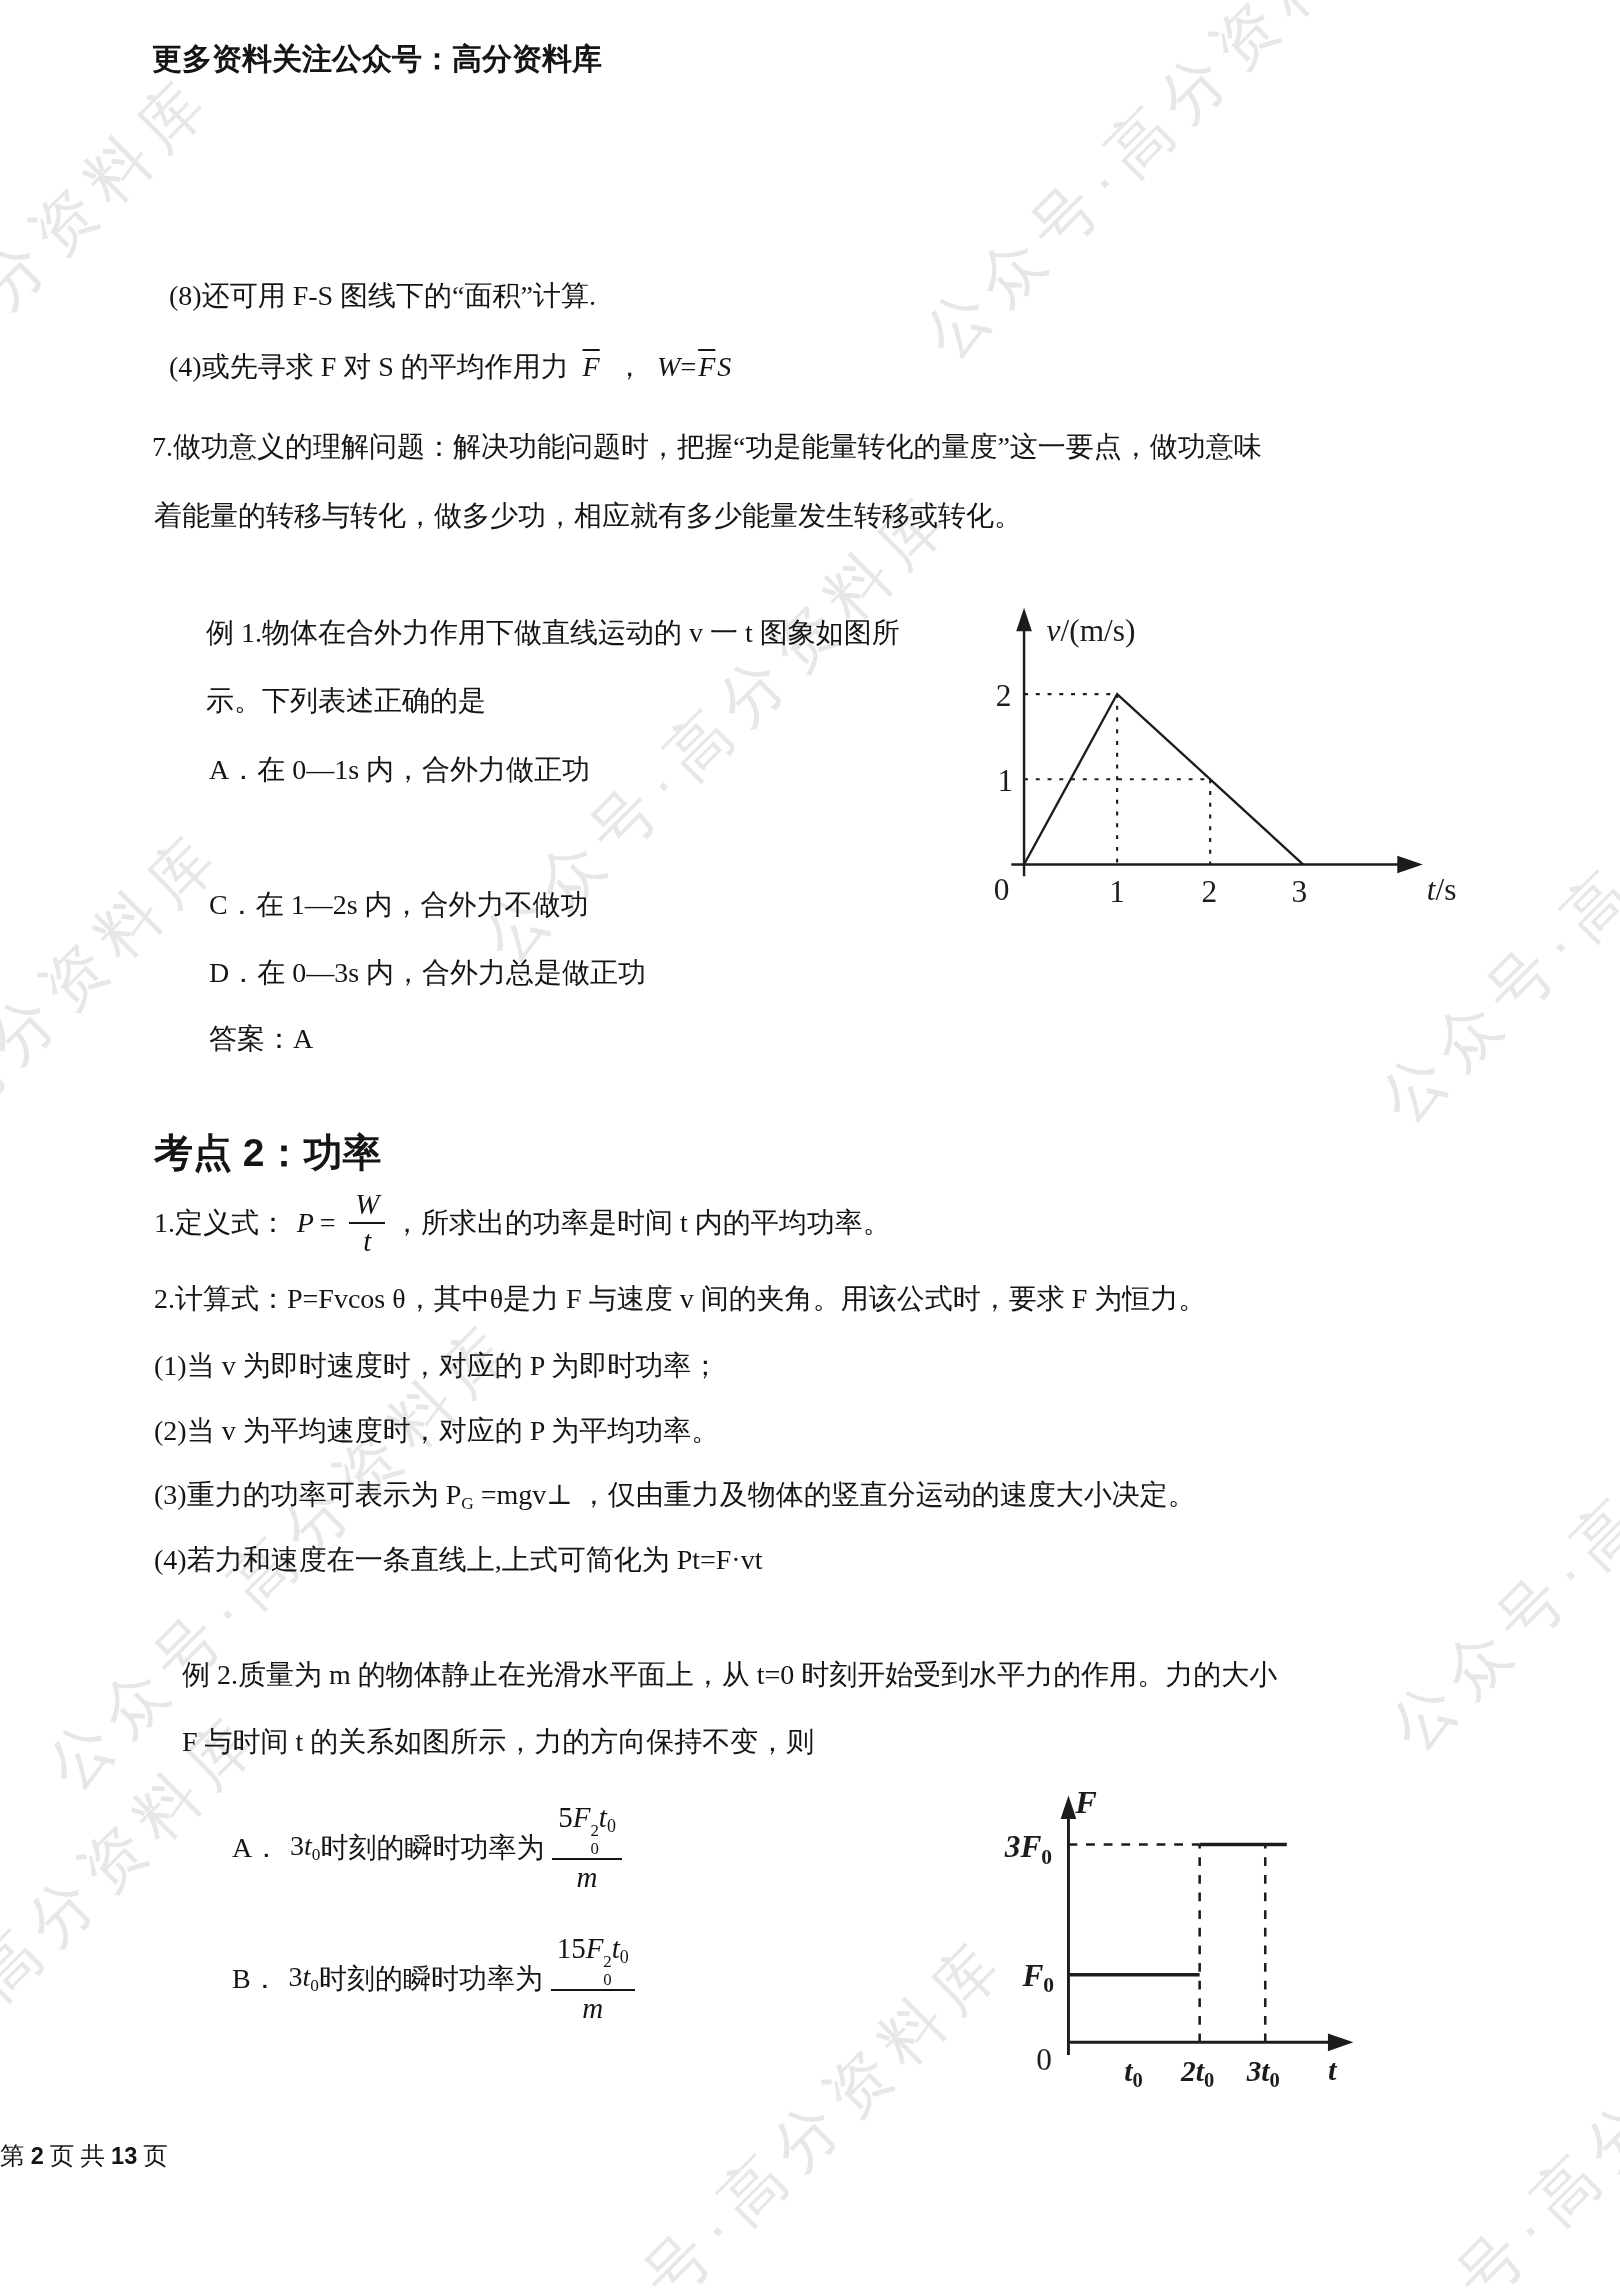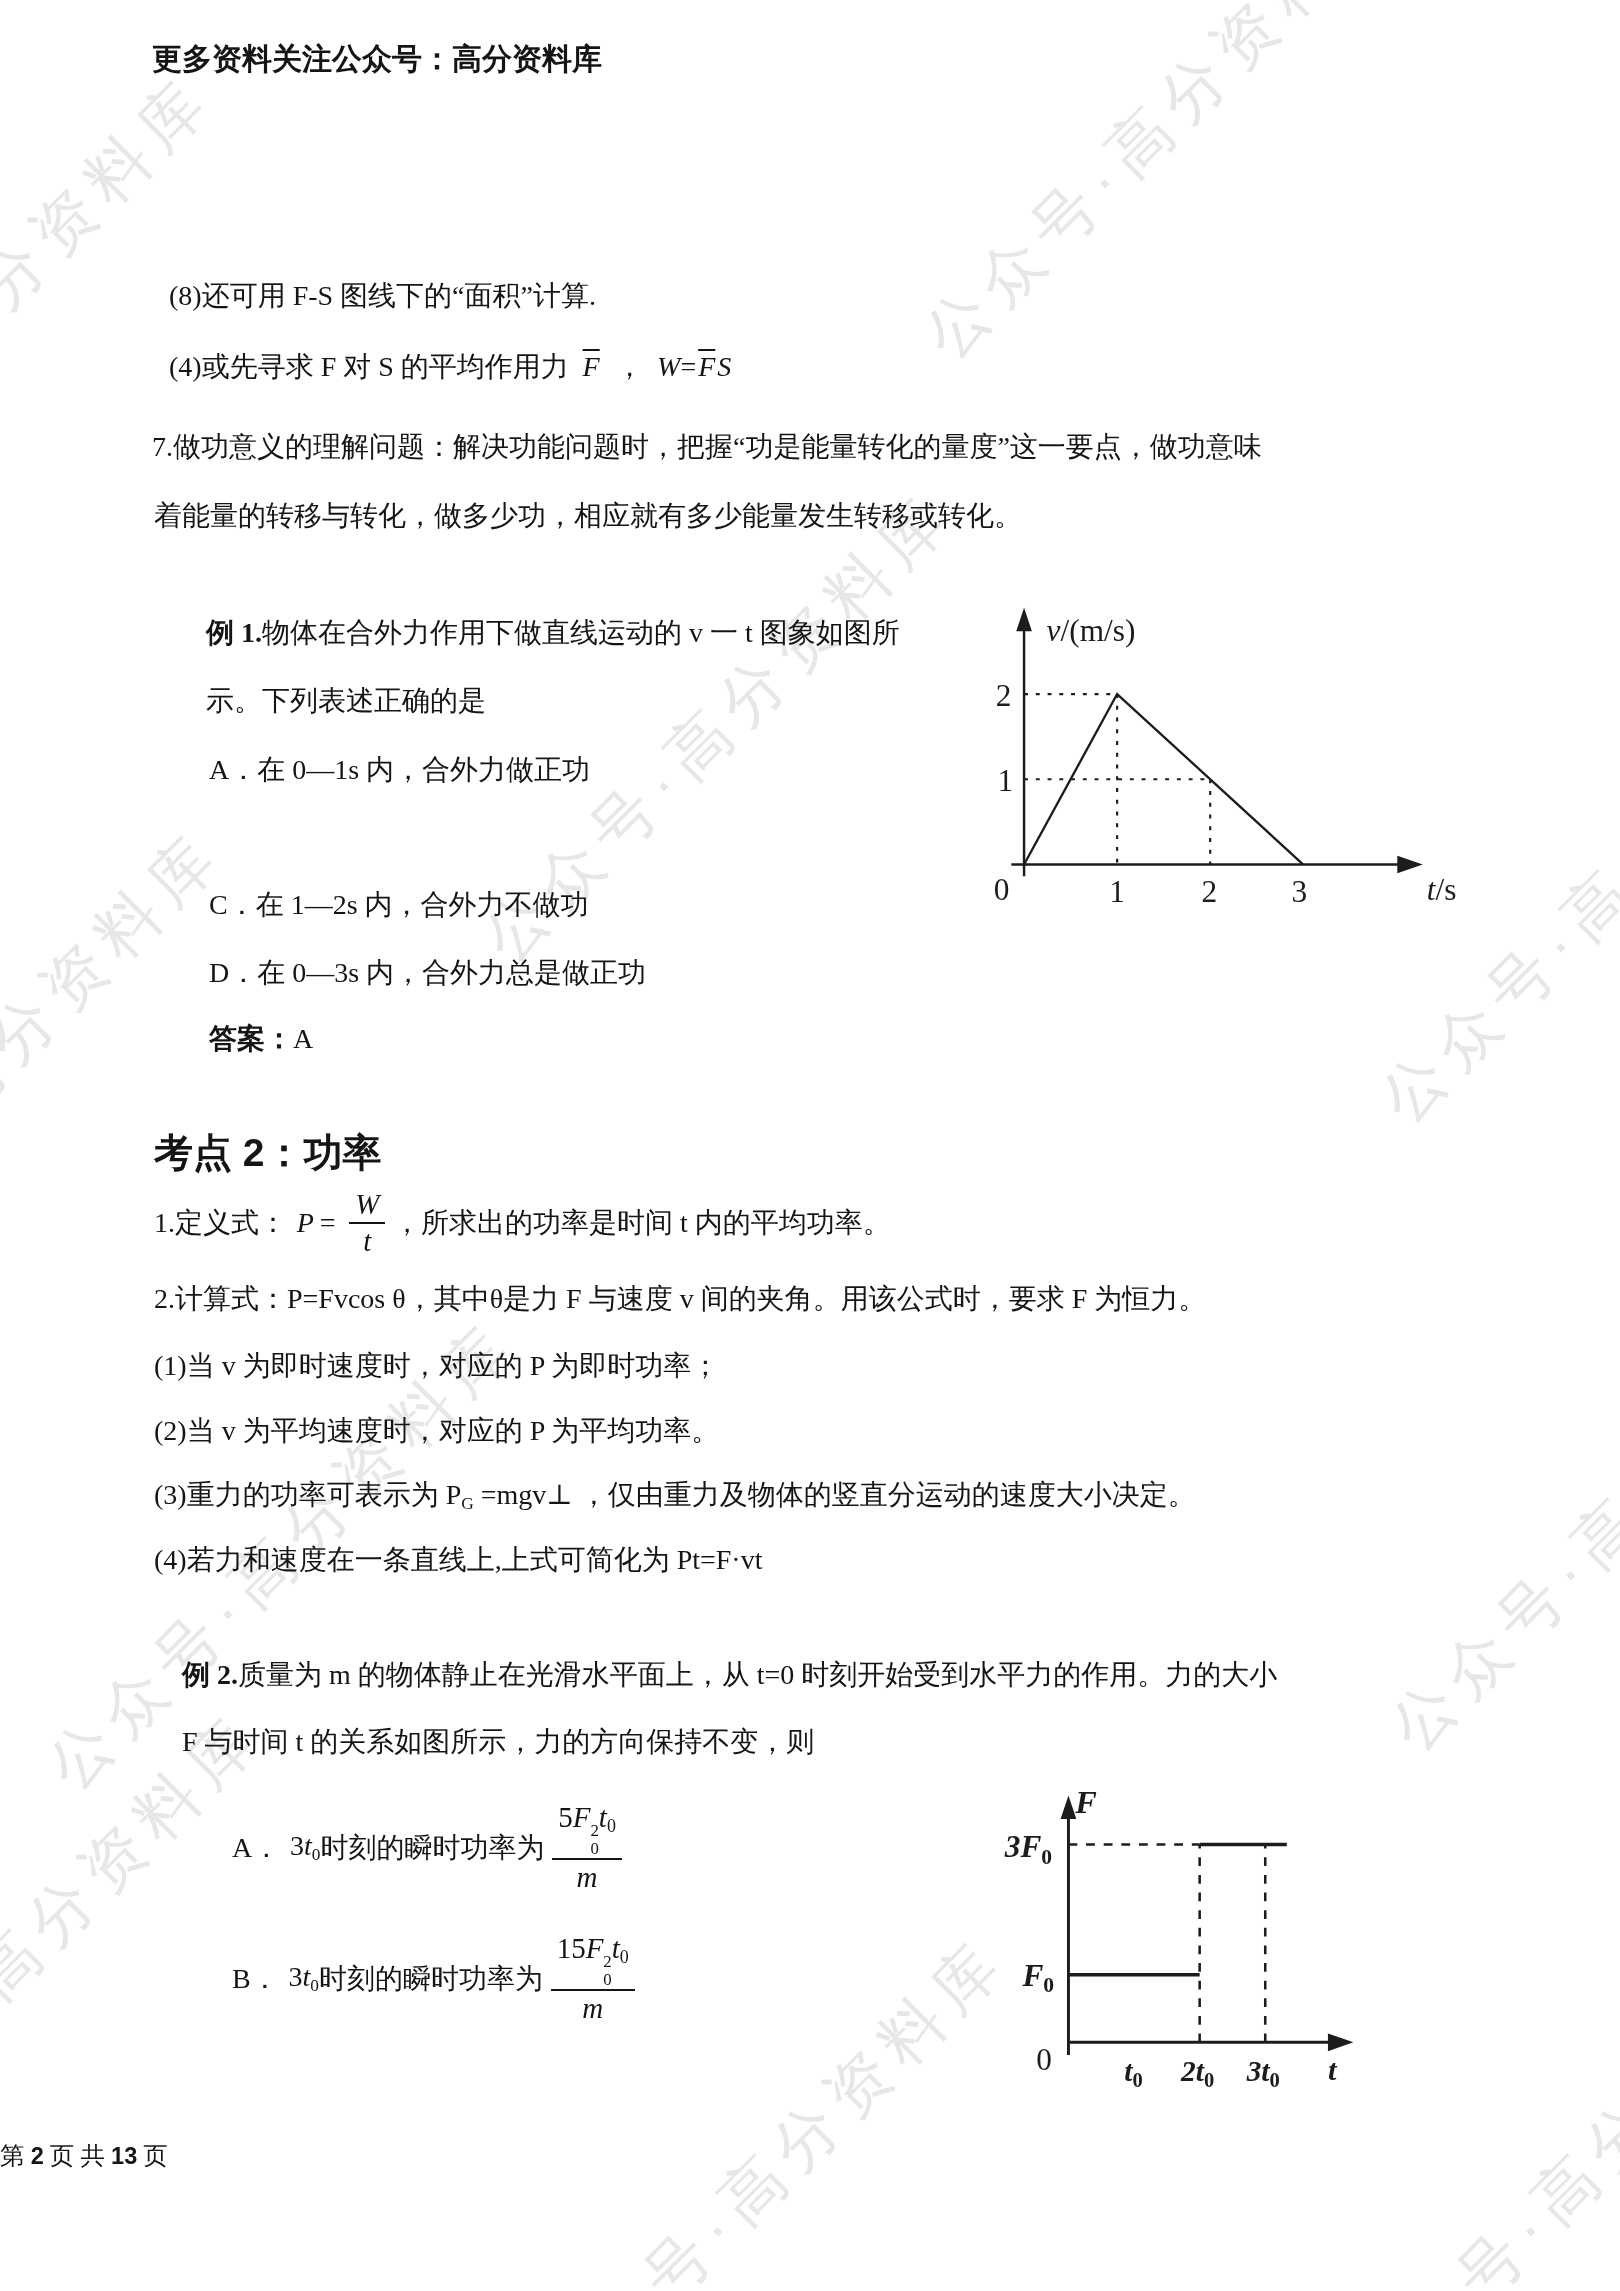--- a/index.html
+++ b/index.html
@@ -4,21 +4,21 @@
 <style>
   html,body{margin:0;padding:0;background:#ffffff;}
   .page{position:relative;width:1620px;height:2292px;background:#ffffff;overflow:hidden;
         font-family:"Liberation Serif","DejaVu Serif",serif;color:#151515;font-size:28px;}
   .wm{position:absolute;white-space:nowrap;font-size:63px;letter-spacing:11.8px;
       transform:rotate(-45deg);transform-origin:left center;
       font-family:"Liberation Sans","DejaVu Sans",sans-serif;pointer-events:none;z-index:0;}
   .line{position:absolute;white-space:nowrap;z-index:2;}
   .row{display:flex;align-items:center;}
   .bsans{font-family:"Liberation Sans","DejaVu Sans",sans-serif;font-weight:bold;}
-  .b{font-weight:bold;}
+  .b{font-weight:normal;}
   .it{font-style:italic;}
   .ov{text-decoration:overline;font-style:italic;padding:0 2px;}
   sub.s{font-size:0.62em;vertical-align:-0.3em;}
   .stk{display:inline-flex;flex-direction:column;align-items:flex-start;
        font-size:0.58em;line-height:1.05;vertical-align:-0.5em;font-style:normal;}
   .frac{display:inline-flex;flex-direction:column;align-items:center;margin:0 7.8px;line-height:1.15;}
   .frac .num{border-bottom:2px solid #151515;padding:0 5.9px 1px;}
   .frac .den{padding-top:1px;}
   .header{position:absolute;left:152px;top:39px;font-size:30px;z-index:2;}
   .footer{position:absolute;left:0;right:0;top:2139px;font-size:24.5px;z-index:2;}

